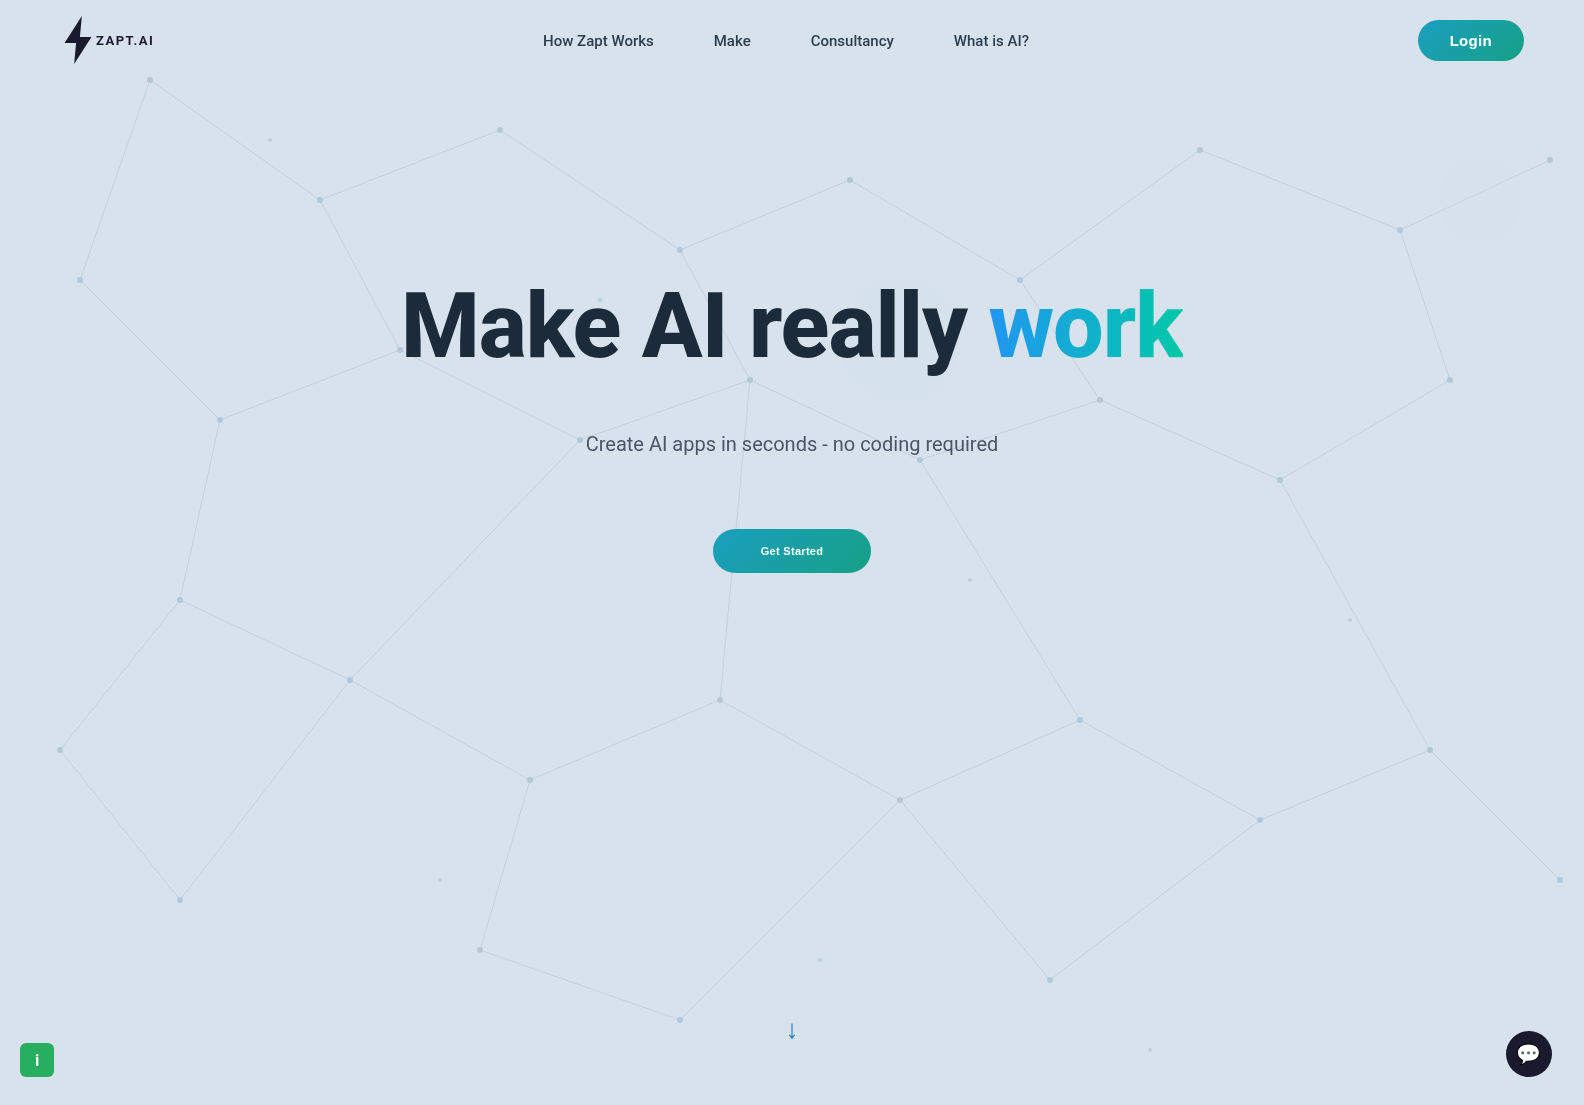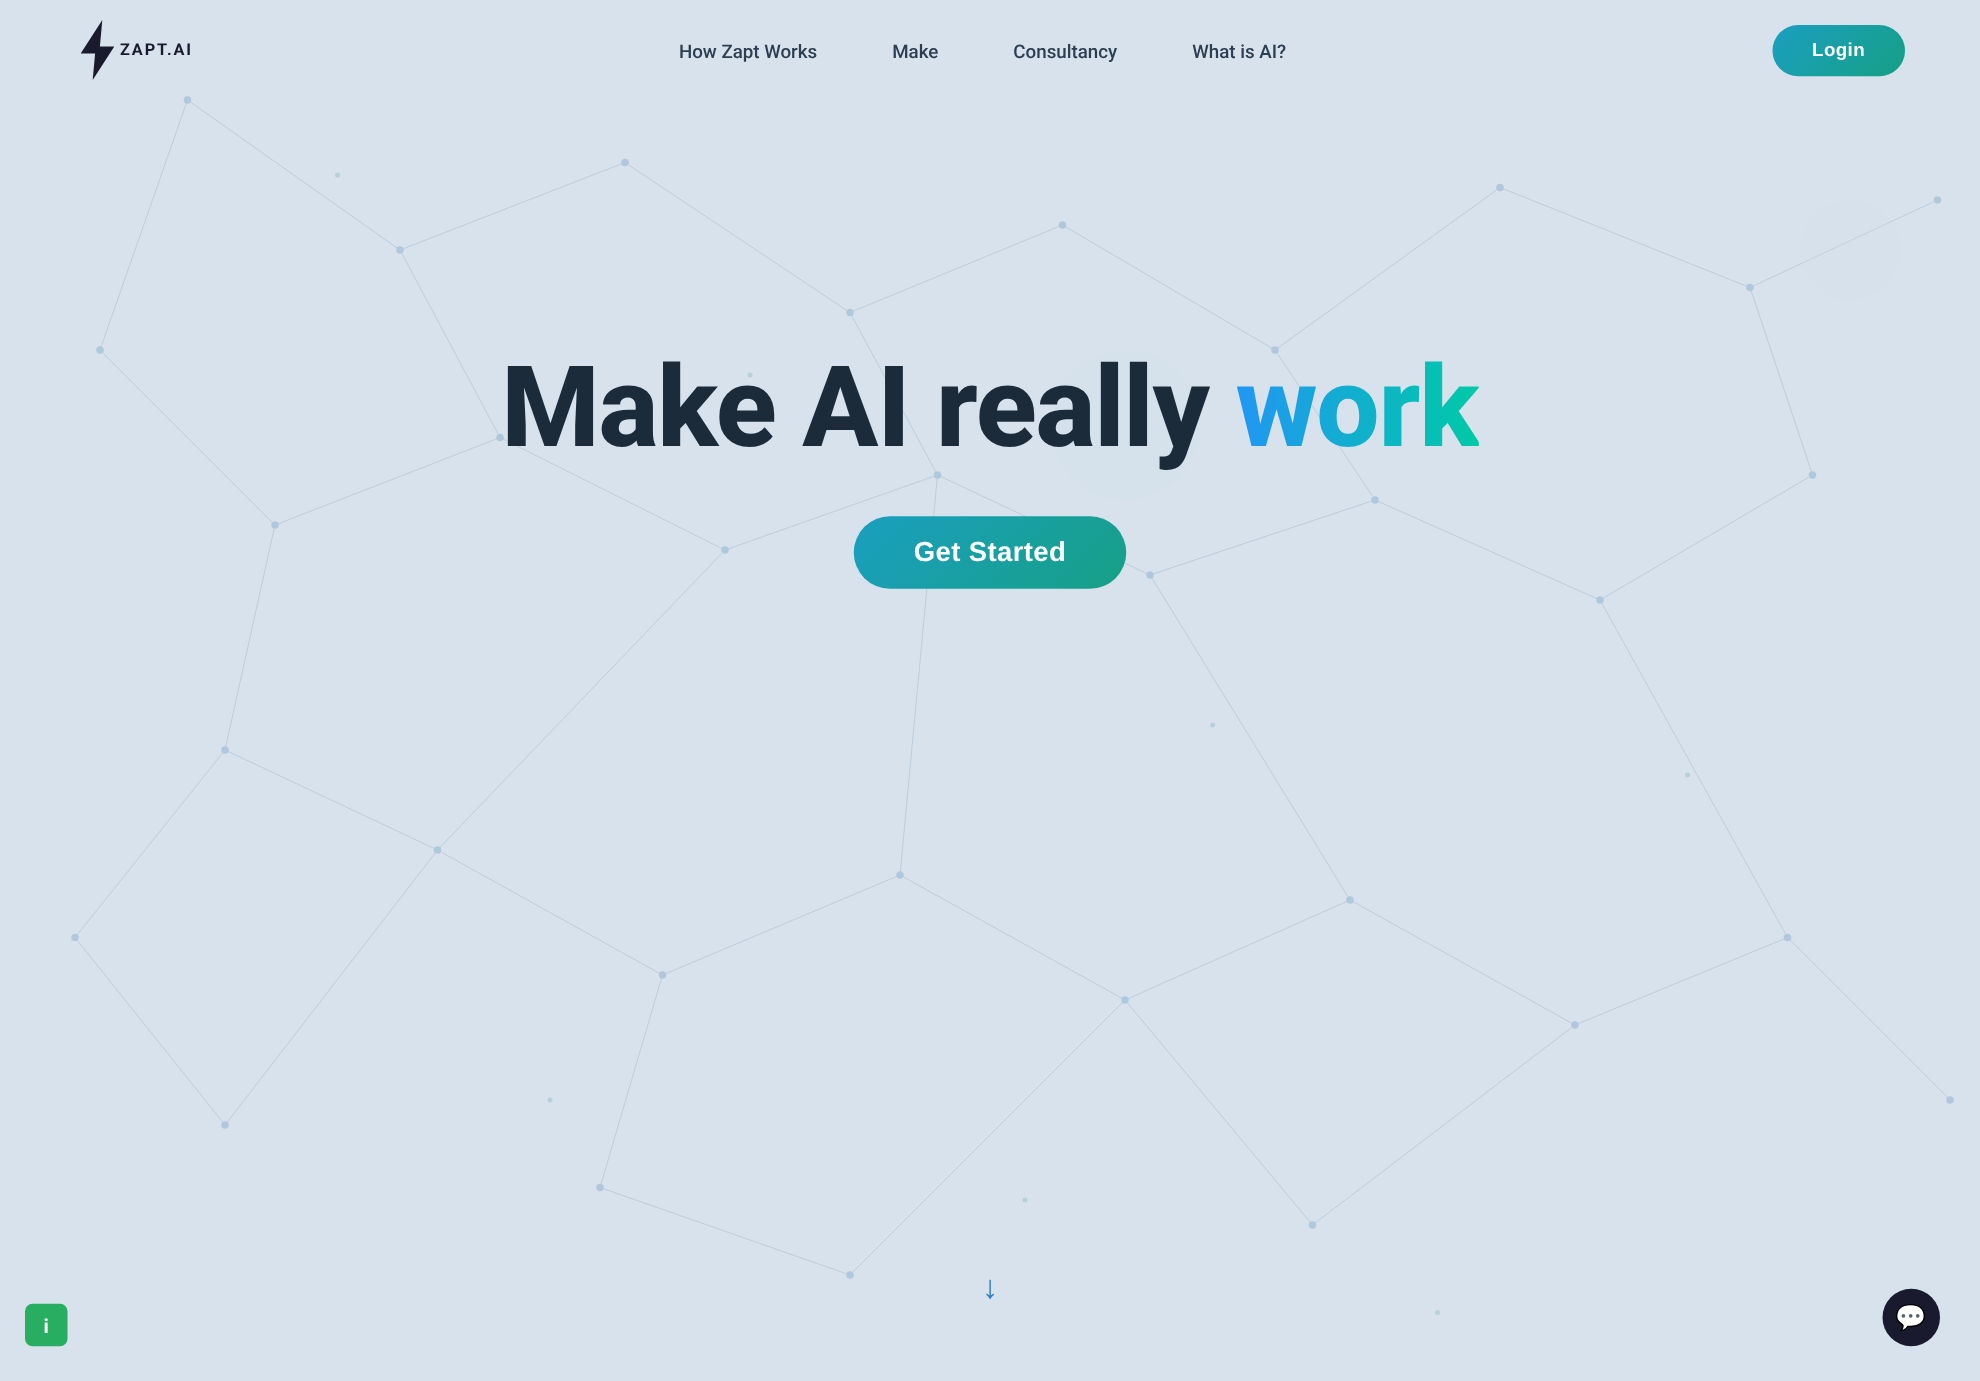--- a/index.html
+++ b/index.html
@@ -79,20 +79,21 @@
     
     .hero {
       position: relative;
       z-index: 10;
       display: flex;
       flex-direction: column;
       align-items: center;
       justify-content: center;
       text-align: center;
       margin-top: 200px;
+      gap: 35px;
     }
 
     .hero-title {
       font-size: 90px;
       font-weight: 800;
       line-height: 1.05;
       color: #1c2b3a;
       letter-spacing: -1px;
     }
 
@@ -110,21 +111,21 @@
       font-weight: 400;
     }
 
     .cta-btn {
       margin-top: 38px;
       background: linear-gradient(135deg, #1a9fc0 0%, #16a085 100%);
       color: #fff;
       border: none;
       border-radius: 50px;
       padding: 16px 48px;
-      font-size: 22px;
+      font-size: 11px;
       font-weight: 700;
       cursor: pointer;
       letter-spacing: 0.3px;
       text-align: center;
     }
 
     
     .scroll-arrow {
       position: absolute;
       bottom: 60px;
@@ -302,20 +303,21 @@
     </li>
   </ul>
 
   <button class="login-btn">Login</button>
 </nav>
 
 <section class="hero">
   <h1 class="hero-title">
     <span>Make AI really </span><span class="hero-title-highlight">work</span>
   </h1>
+  <p class="hero-sub">Create AI apps in seconds - no coding required</p>
   <button class="cta-btn">Get Started</button>
 </section>
 
 <div class="scroll-arrow">
   <span>↓</span>
 </div>
 
 <div class="chat-widget">
   <span>💬</span>
 </div>

